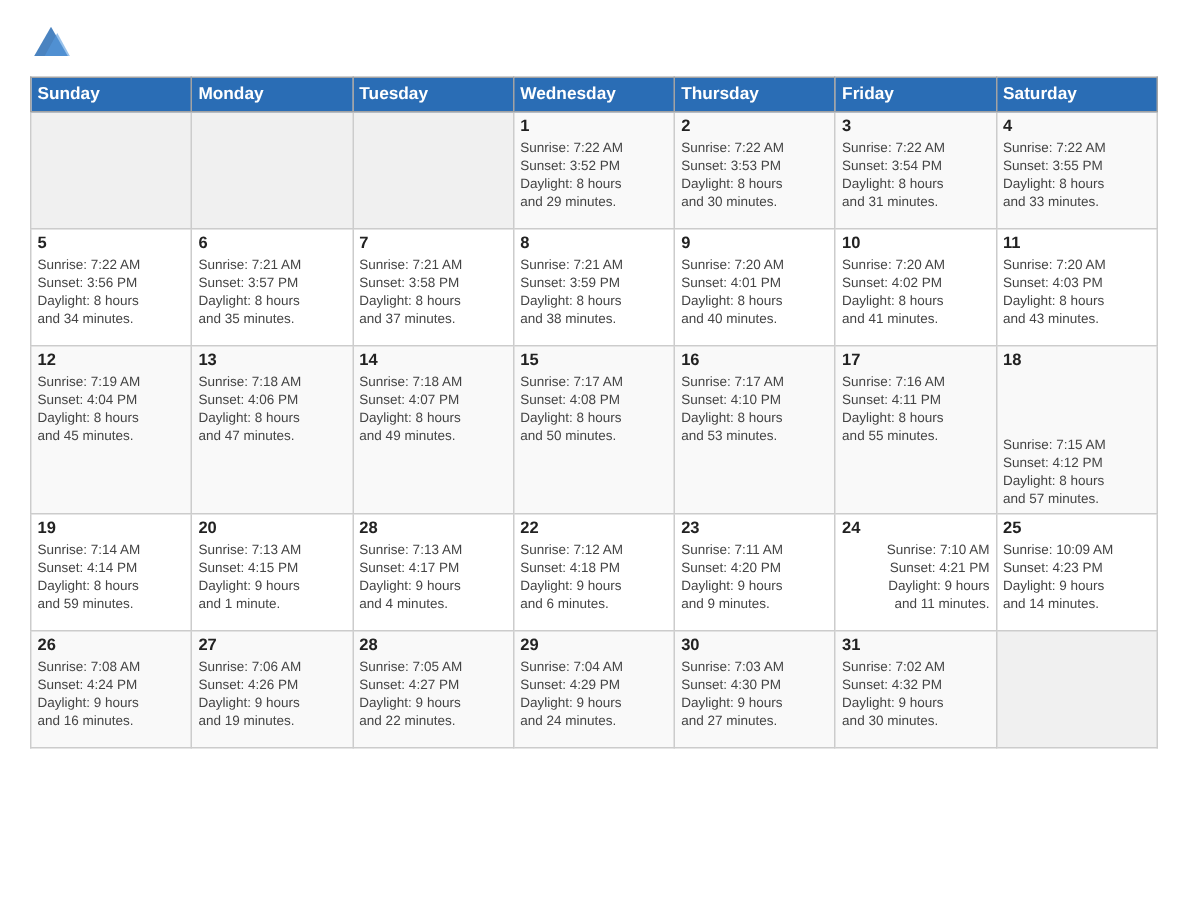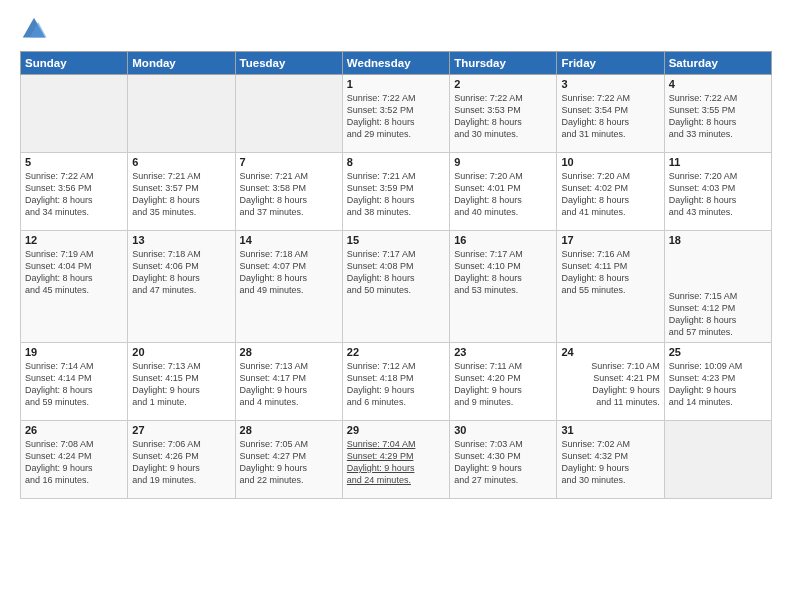--- a/index.html
+++ b/index.html
@@ -340,21 +340,21 @@
           </td>
           <td>
             <span class="day-number">28</span>
             <div class="day-info" style="white-space: pre-line;">Sunrise: 7:05 AM
 Sunset: 4:27 PM
 Daylight: 9 hours
 and 22 minutes.</div>
           </td>
           <td>
             <span class="day-number">29</span>
-            <div class="day-info" style="white-space: pre-line; text-decoration: underline;">Sunrise: 7:04 AM
+            <div class="day-info" style="white-space: pre-line;">Sunrise: 7:04 AM
 Sunset: 4:29 PM
 Daylight: 9 hours
 and 24 minutes.</div>
           </td>
           <td>
             <span class="day-number">30</span>
             <div class="day-info" style="white-space: pre-line;">Sunrise: 7:03 AM
 Sunset: 4:30 PM
 Daylight: 9 hours
 and 27 minutes.</div>

